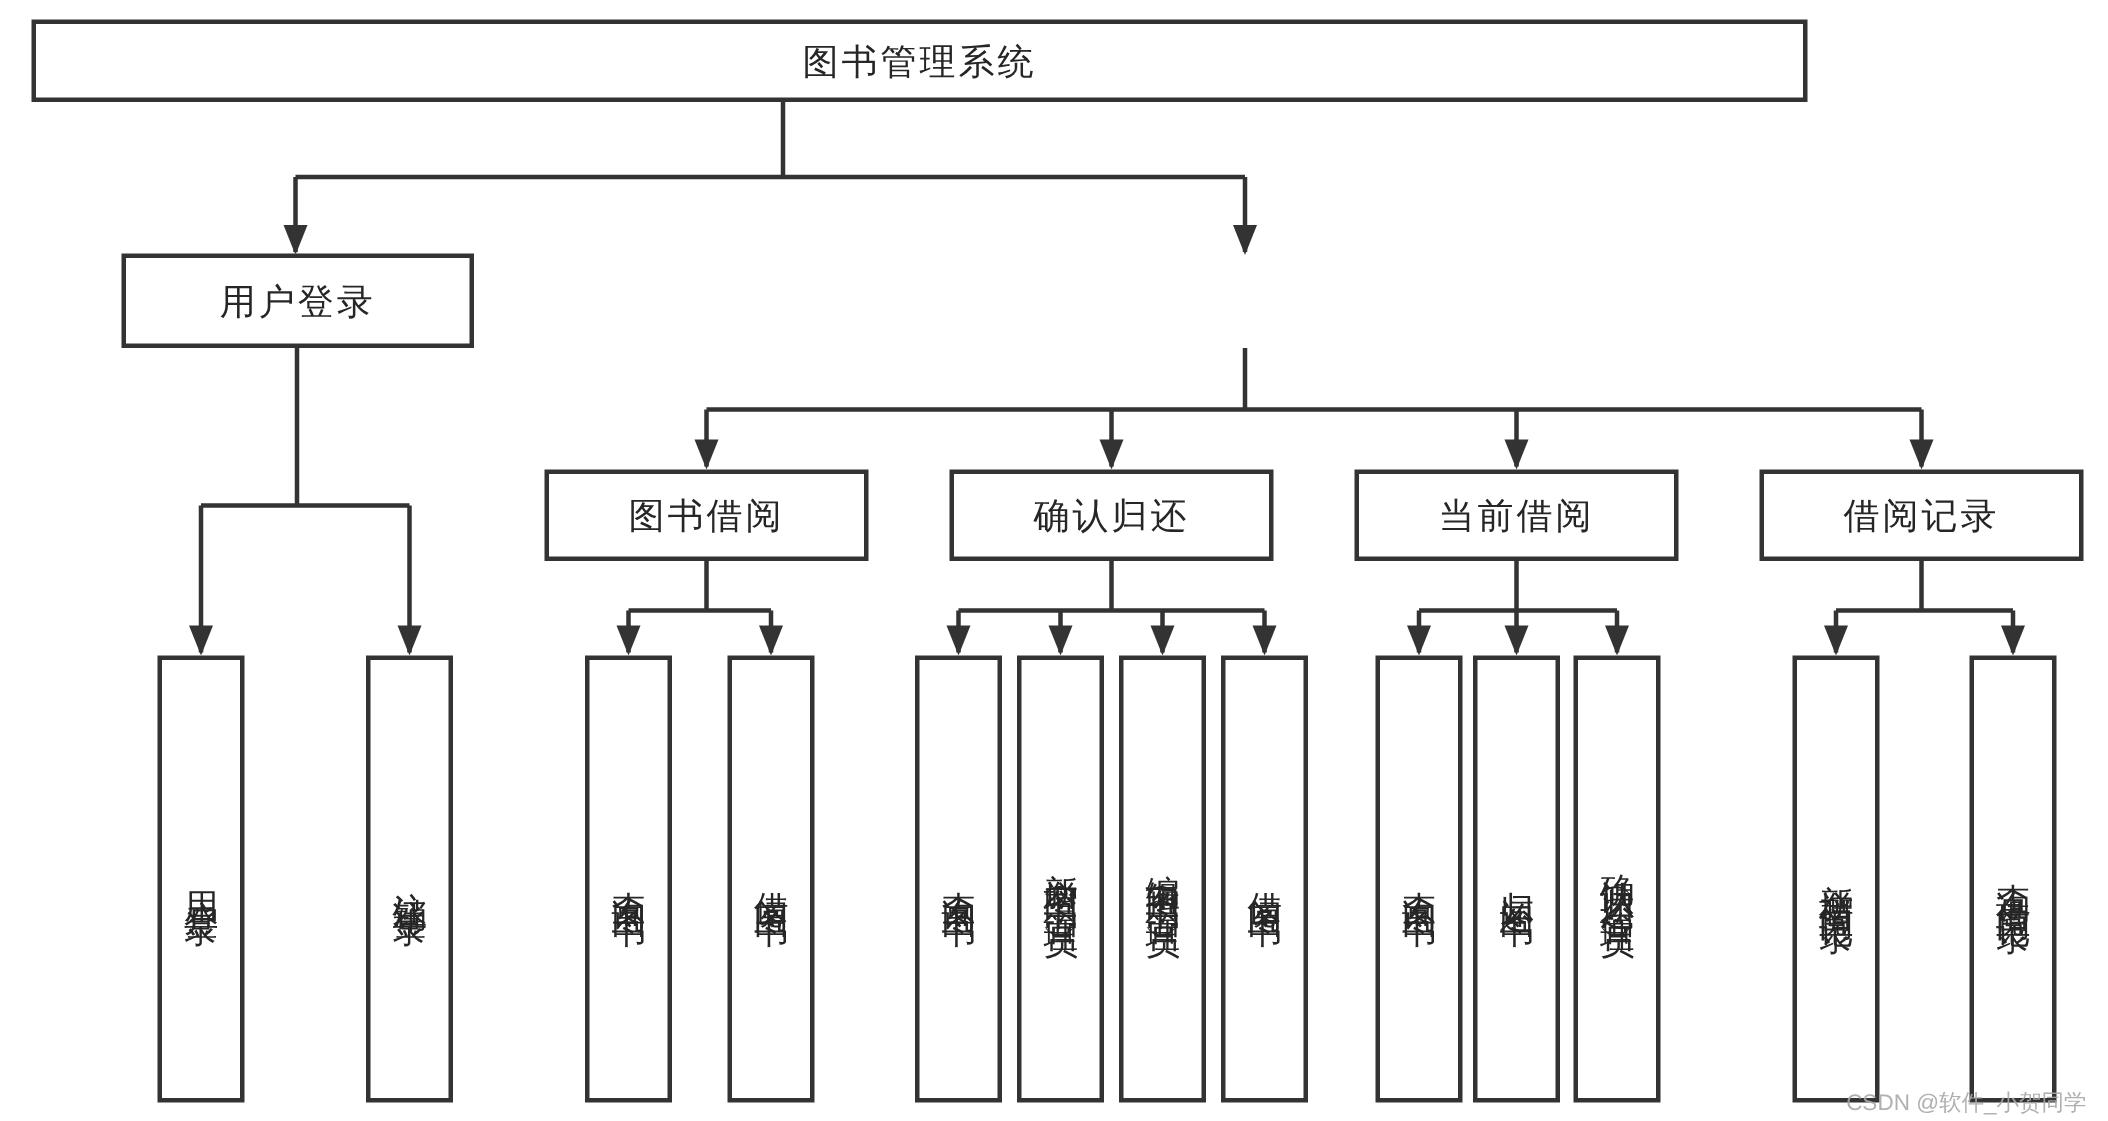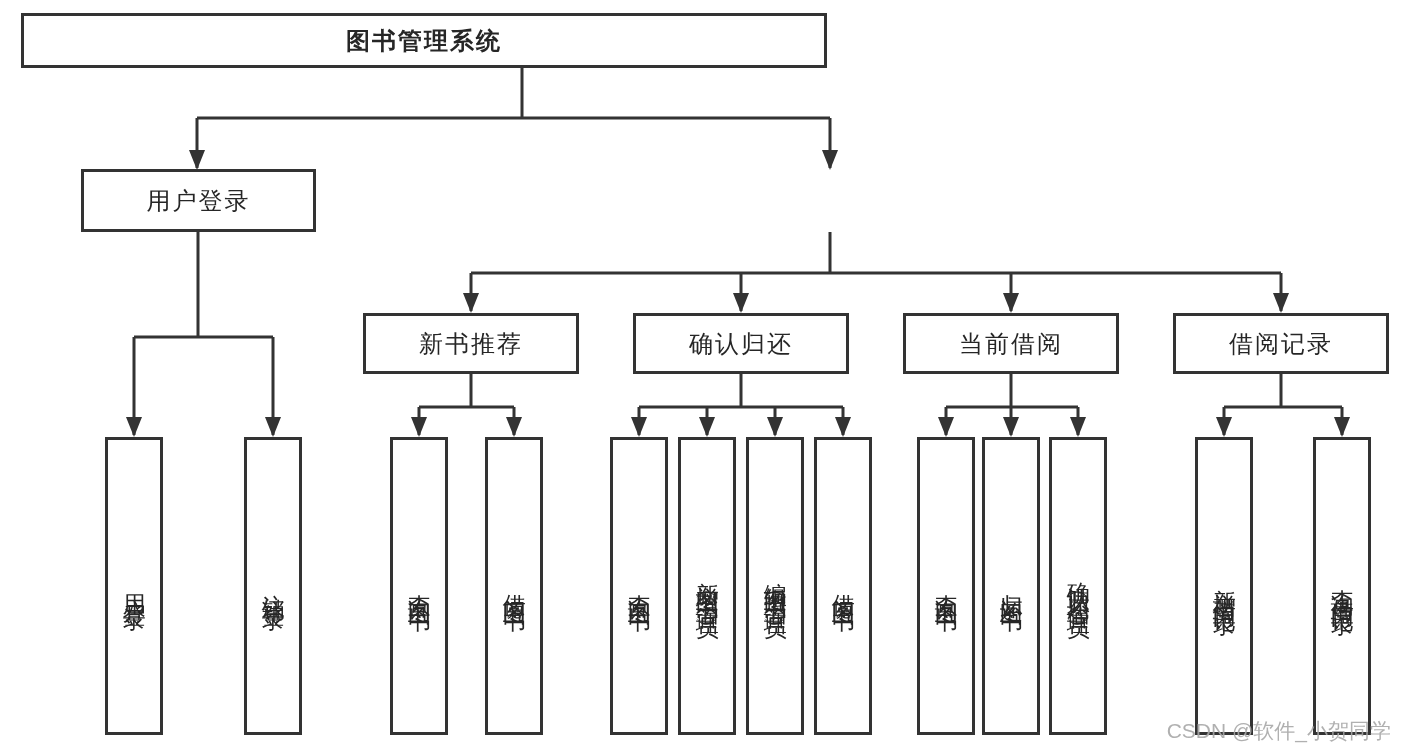--- a/index.html
+++ b/index.html
@@ -40,21 +40,21 @@
     text-orientation: mixed;
     font-size: 23px;
     letter-spacing: 5px;
     line-height: 1.1;
     white-space: nowrap;
   }
   .watermark {
     position: absolute;
     right: 14px;
     bottom: 2px;
-    font-size: 21px;
+    font-size: 15px;
     color: #a8a8a8;
     opacity: 0.9;
     z-index: 5;
     white-space: nowrap;
   }
 </style>
 </head>
 <body>
 
 <div class="canvas">
@@ -91,30 +91,30 @@
     <polygon points="699,417 715,417 707,437"></polygon>
     <polygon points="767,417 783,417 775,437"></polygon>
     <polygon points="835,417 851,417 843,437"></polygon>
     <polygon points="938,417 954,417 946,437"></polygon>
     <polygon points="1003,417 1019,417 1011,437"></polygon>
     <polygon points="1070,417 1086,417 1078,437"></polygon>
     <polygon points="1216,417 1232,417 1224,437"></polygon>
     <polygon points="1334,417 1350,417 1342,437"></polygon>
   </svg>
 
-  <div class="box" style="left:21px; top:13px; width:806px; height:55px;font-weight:bold;">
+  <div class="box" style="left:21px; top:13px; width:1184px; height:55px;">
     <span class="h-label">图书管理系统</span>
   </div>
 
   <div class="box" style="left:81px; top:169px; width:235px; height:63px;">
     <span class="h-label">用户登录</span>
   </div>
 
   <div class="box" style="left:363px; top:313px; width:216px; height:61px;">
-    <span class="h-label">新书推荐</span>
+    <span class="h-label">图书借阅</span>
   </div>
   <div class="box" style="left:633px; top:313px; width:216px; height:61px;">
     <span class="h-label">确认归还</span>
   </div>
   <div class="box" style="left:1173px; top:313px; width:216px; height:61px;">
     <span class="h-label">借阅记录</span>
   </div>
   <div class="box" style="left:903px; top:313px; width:216px; height:61px;">
     <span class="h-label">当前借阅</span>
   </div>

